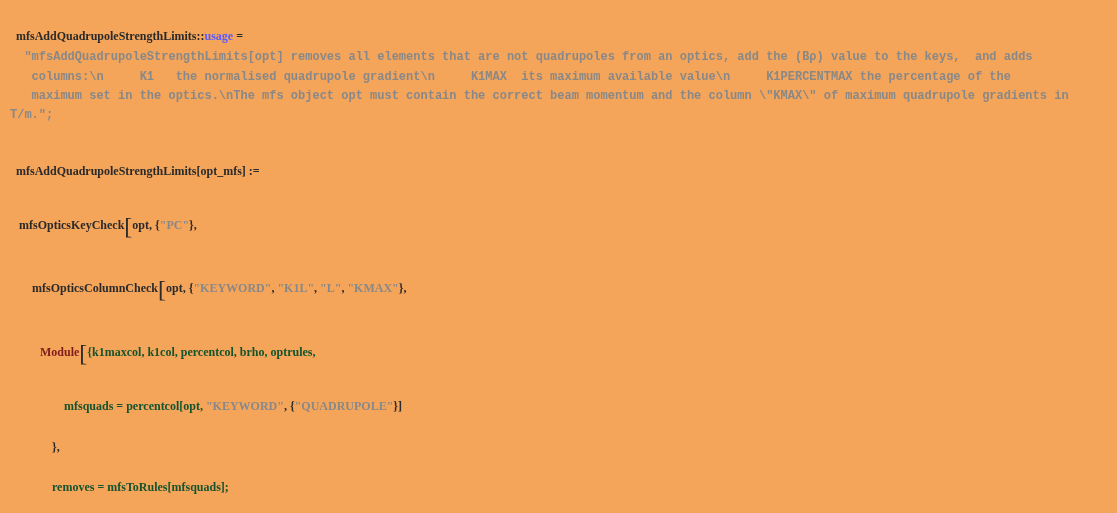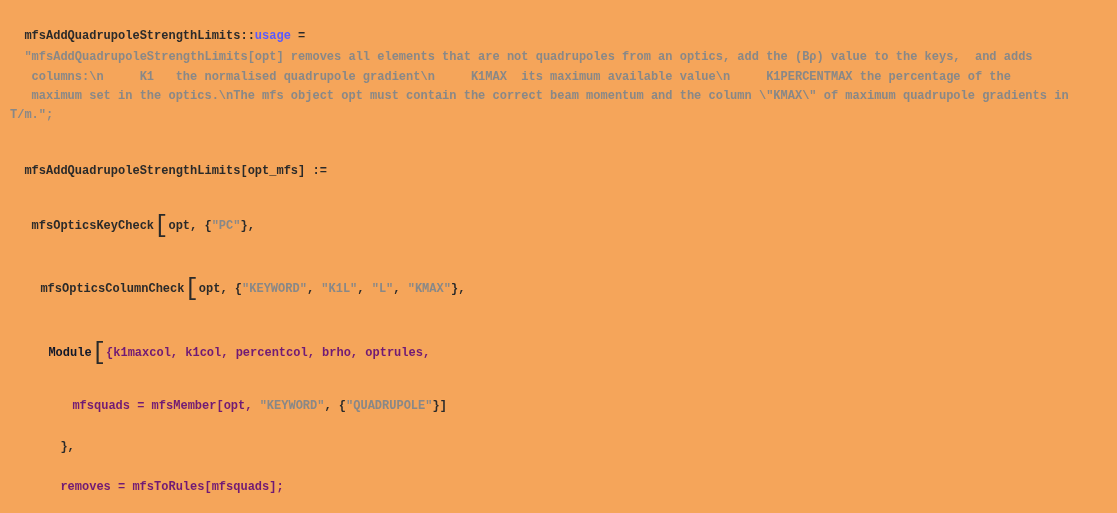--- a/index.html
+++ b/index.html
@@ -13,27 +13,28 @@
       background: #f5a55a;
       font-family: "Courier New", monospace;
       font-size: 12px;
       line-height: 1.6;
       padding: 6px 10px;
       overflow: hidden;
     }
     .line {
       white-space: pre;
       color: #2a2a2a;
+      font-family: Liberation Serif, serif;
     }
     .sym { color: #2a2a2a; font-weight: bold; }
     .msg { color: #5a5aff; font-weight: bold; }
     .op { color: #2a2a2a; font-weight: bold;}
     .str { color: #888888; font-weight: bold;}
-    .builtin { color: #0f172a; font-weight: bold;}
-    .var { color: #701a75; font-weight: bold;}
+    .builtin { color: #7f1d1d; font-weight: bold;}
+    .var { color: #14532d; font-weight: bold;}
     .brac-big {
       font-size: 24px;
       vertical-align: middle;
       font-weight: normal;
     }
     .usage-line {
       color: #888888;
       font-weight: bold;
       white-space: pre-wrap;
     }
@@ -67,21 +68,21 @@
 
 <div class="row-tall line indent1">
   <span class="sym">mfsOpticsColumnCheck</span><span class="brac-big">[</span><span class="sym">opt, {</span><span class="str">"KEYWORD"</span><span class="sym">, </span><span class="str">"K1L"</span><span class="sym">, </span><span class="str">"L"</span><span class="sym">, </span><span class="str">"KMAX"</span><span class="sym">},</span>
 </div>
 
 <div class="row-tall line indent2">
   <span class="builtin">Module</span><span class="brac-big">[</span><span class="var">{k1maxcol, k1col, percentcol, brho, optrules,</span>
 </div>
 
 <div class="row line indent4">
-  <span class="var">mfsquads = mfsMember[opt, </span><span class="str">"KEYWORD"</span><span class="sym">, {</span><span class="str">"QUADRUPOLE"</span><span class="sym">}]</span>
+  <span class="var">mfsquads = percentcol[opt, </span><span class="str">"KEYWORD"</span><span class="sym">, {</span><span class="str">"QUADRUPOLE"</span><span class="sym">}]</span>
 </div>
 
 <div class="row line indent3">
   <span class="sym">},</span>
 </div>
 
 <div class="row line indent3">
   <span class="var">removes = mfsToRules[mfsquads];</span>
 </div>
 

